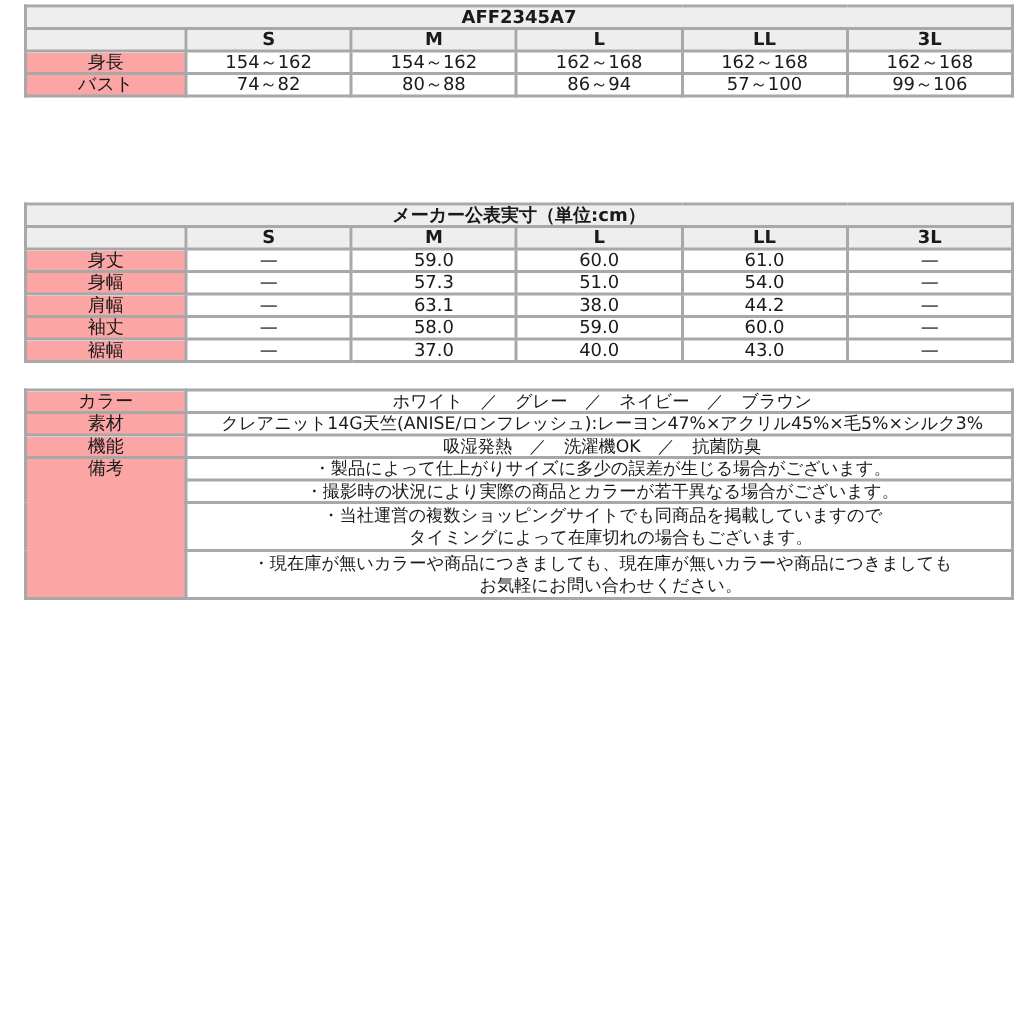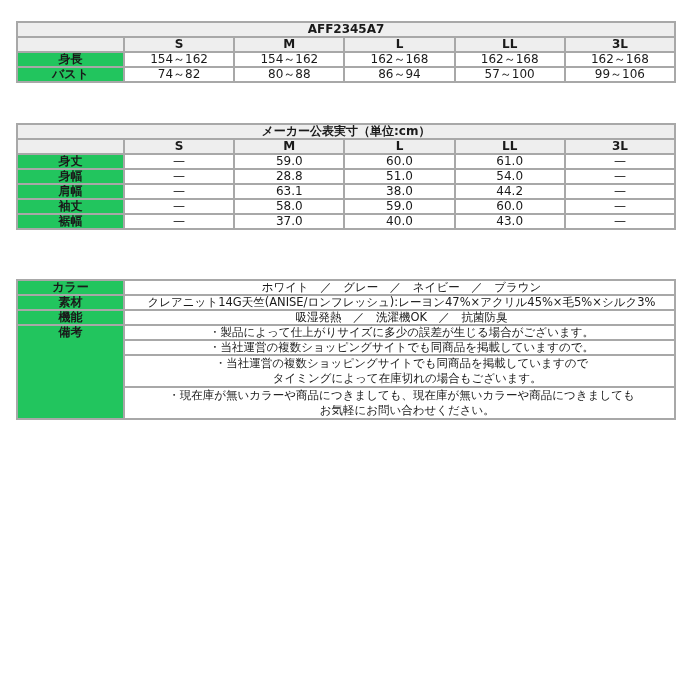--- a/index.html
+++ b/index.html
@@ -3,24 +3,24 @@
 <meta charset="utf-8">
 <style>
   html, body { margin:0; padding:0; background:#ffffff; }
   body { width:690px; height:690px; position:relative; overflow:hidden;
          font-family:"DejaVu Sans","Liberation Sans",sans-serif; color:#1a1a1a; }
   table { position:absolute; left:16px; width:660px; border-collapse:collapse; table-layout:fixed; }
   td { border:2px solid #a8a8a8; padding:0; height:13px; line-height:13px; font-size:12px;
        text-align:center; white-space:nowrap; overflow:hidden; }
   .gray { background:#eeeeee; }
   .hdr { font-weight:bold; }
-  .lbl { background:#22c55e; font-weight:bold; }
-  #t1 { top:21px; }
-  #t2 { top:123px; }
-  #t3 { top:279px; }
+  .lbl { background:#fca5a5; font-weight:normal; }
+  #t1 { top:3px; }
+  #t2 { top:135px; }
+  #t3 { top:259px; }
   #t3 td.val { text-align:center; padding-left:4px; font-size:11.5px; }
   #t3 td.lbl { vertical-align:top; }
   .multi { white-space:normal; line-height:15px; height:auto; }
   .w-label { width:107px; }
 </style>
 </head>
 <body>
 
 <table id="t1">
   <colgroup>
@@ -87,21 +87,21 @@
     <td class="lbl">身丈</td>
     <td>—</td>
     <td>59.0</td>
     <td>60.0</td>
     <td>61.0</td>
     <td>—</td>
   </tr>
   <tr>
     <td class="lbl">身幅</td>
     <td>—</td>
-    <td>28.8</td>
+    <td>57.3</td>
     <td>51.0</td>
     <td>54.0</td>
     <td>—</td>
   </tr>
   <tr>
     <td class="lbl">肩幅</td>
     <td>—</td>
     <td>63.1</td>
     <td>38.0</td>
     <td>44.2</td>
@@ -142,21 +142,21 @@
   </tr>
   <tr>
     <td class="lbl">機能</td>
     <td class="val">吸湿発熱　／　洗濯機OK　／　抗菌防臭</td>
   </tr>
   <tr>
     <td class="lbl" rowspan="4">備考</td>
     <td class="val">・製品によって仕上がりサイズに多少の誤差が生じる場合がございます。</td>
   </tr>
   <tr>
-    <td class="val">・当社運営の複数ショッピングサイトでも同商品を掲載していますので。</td>
+    <td class="val">・撮影時の状況により実際の商品とカラーが若干異なる場合がございます。</td>
   </tr>
   <tr>
     <td class="val multi">
       <div>・当社運営の複数ショッピングサイトでも同商品を掲載していますので</div>
       <div>　タイミングによって在庫切れの場合もございます。</div>
     </td>
   </tr>
   <tr>
     <td class="val multi">
       <div>・現在庫が無いカラーや商品につきましても、現在庫が無いカラーや商品につきましても</div>

